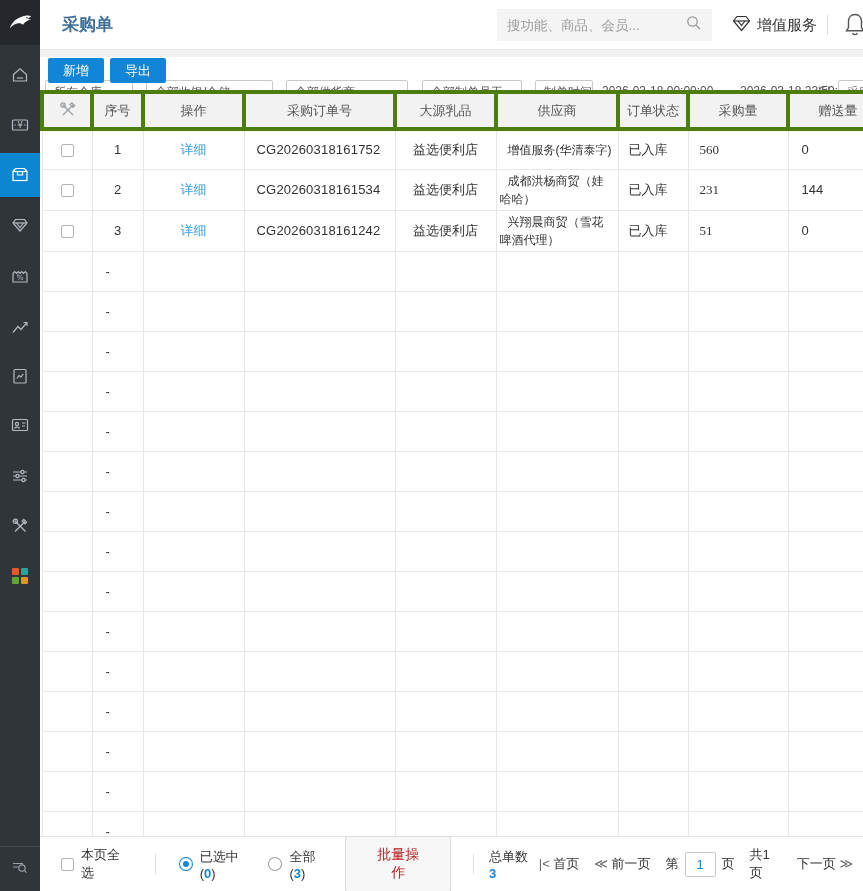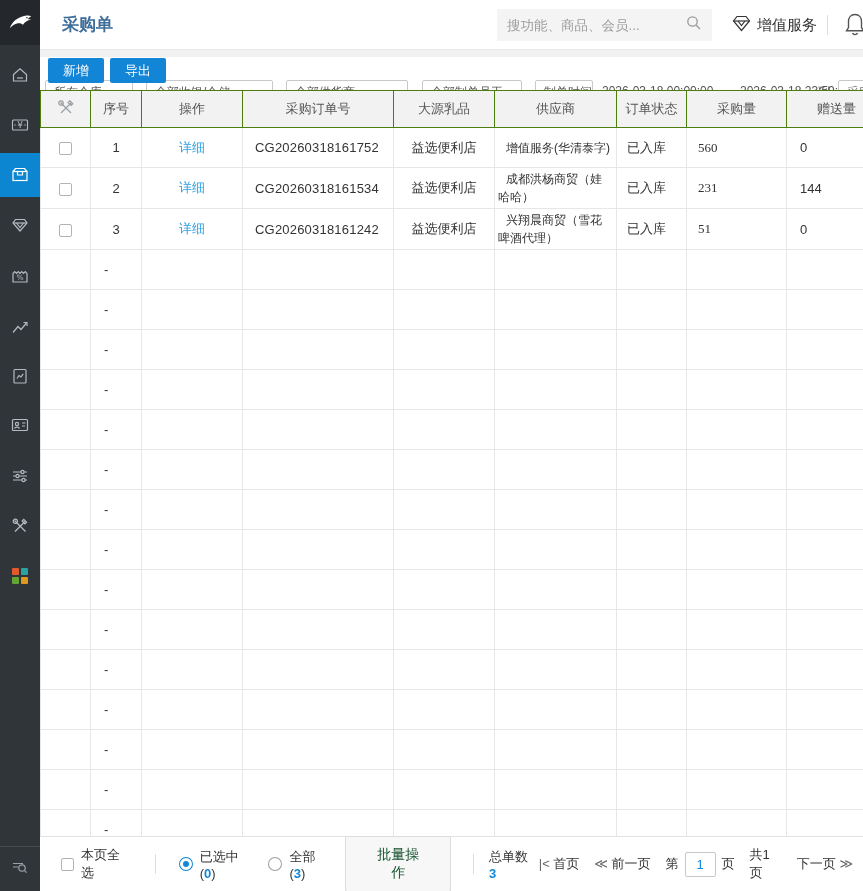--- a/index.html
+++ b/index.html
@@ -36,21 +36,21 @@
 
   
   .filters { position:absolute; left:40px; top:80px; right:0; height:26px; z-index:1; font-size:12px; color:#555; }
   .f-input { position:absolute; top:0; height:24px; background:#fff; border:1px solid #c9c9c9; border-radius:2px;
              padding:5px 8px 0; line-height:13px; white-space:nowrap; overflow:hidden; }
   .f-text  { position:absolute; top:4px; white-space:nowrap; }
 
   
   .table-wrap { position:absolute; left:40px; top:90px; right:0; bottom:0; overflow:hidden; background:#fff; z-index:2; }
   table { border-collapse:collapse; table-layout:fixed; width:846px; }
-  th { height:37px; background:#f2f2f2; border:1px solid #4d7c0f; font-weight:400; font-size:13px; color:#555; text-align:center; }
+  th { height:37px; background:#f2f2f2; border:4px solid #4d7c0f; font-weight:400; font-size:13px; color:#555; text-align:center; }
   td { height:40px; border:1px solid #e7e7e7; font-size:13px; color:#333; background:#fff; }
   .c-check, .c-idx, .c-act, .c-ord, .c-store { text-align:center; }
   .c-ord { text-align:left; padding-left:12px; letter-spacing:.2px; }
   .c-sup { font-size:12px; text-align:left; padding:2px 3px; text-indent:8px; line-height:18px; }
   .c-status { text-align:left; padding-left:10px; }
   .c-qty { text-align:left; padding-left:11px;font-family:Liberation Serif, serif; }
   .c-gift { text-align:left; padding-left:13px; }
   .c-dash { text-align:left; padding-left:13px; }
   .link { color:#2da1e4; cursor:pointer; text-decoration:none; }
   .cb { display:inline-block; width:13px; height:13px; border:1px solid #b3b3b3; border-radius:2px; background:#fff; vertical-align:middle; cursor:pointer; }
@@ -59,21 +59,21 @@
   .footer { position:absolute; left:40px; right:0; bottom:0; height:55px; background:#fff; border-top:1px solid #e2e2e2;
             display:flex; align-items:center; z-index:6; font-size:13px; color:#333; }
   .footer .cb { margin-left:21px; }
   .lbl { margin-left:7px; }
   .v-div { height:20px; border-left:1px solid #ddd; margin-left:22px; }
   .radio { display:inline-block; width:14px; height:14px; border:1px solid #9e9e9e; border-radius:50%; background:#fff; position:relative; vertical-align:middle; cursor:pointer; }
   .radio.on { border-color:#1287d7; }
   .radio.on::after { content:""; position:absolute; left:3px; top:3px; width:6px; height:6px; border-radius:50%; background:#1287d7; }
   .r1 { margin-left:23px; } .r2 { margin-left:14px; }
   .blue { color:#1287d7; font-weight:bold; }
-  .btn-batch { margin-left:14px; padding:9px 24px; background:#f7f7f7; border:1px solid #dcdcdc; color:#14532d;
+  .btn-batch { margin-left:14px; padding:9px 24px; background:#f7f7f7; border:1px solid #dcdcdc; color:#b91c1c;
                font-size:14px; border-radius:2px; cursor:default; font-family:inherit; }
   .total { margin-left:15px; }
   .pager { margin-left:auto; margin-right:10px; display:flex; align-items:center; gap:15px; }
   .pg { cursor:pointer; white-space:nowrap; }
   .pg-no { display:flex; align-items:center; gap:6px; }
   .page-input { width:31px; height:25px; border:1px solid #c9c9c9; border-radius:2px; text-align:center;
                 color:#1287d7; font-size:13px; font-family:inherit; outline:none; }
   .arr { color:#666; }
 </style>
 </head>

